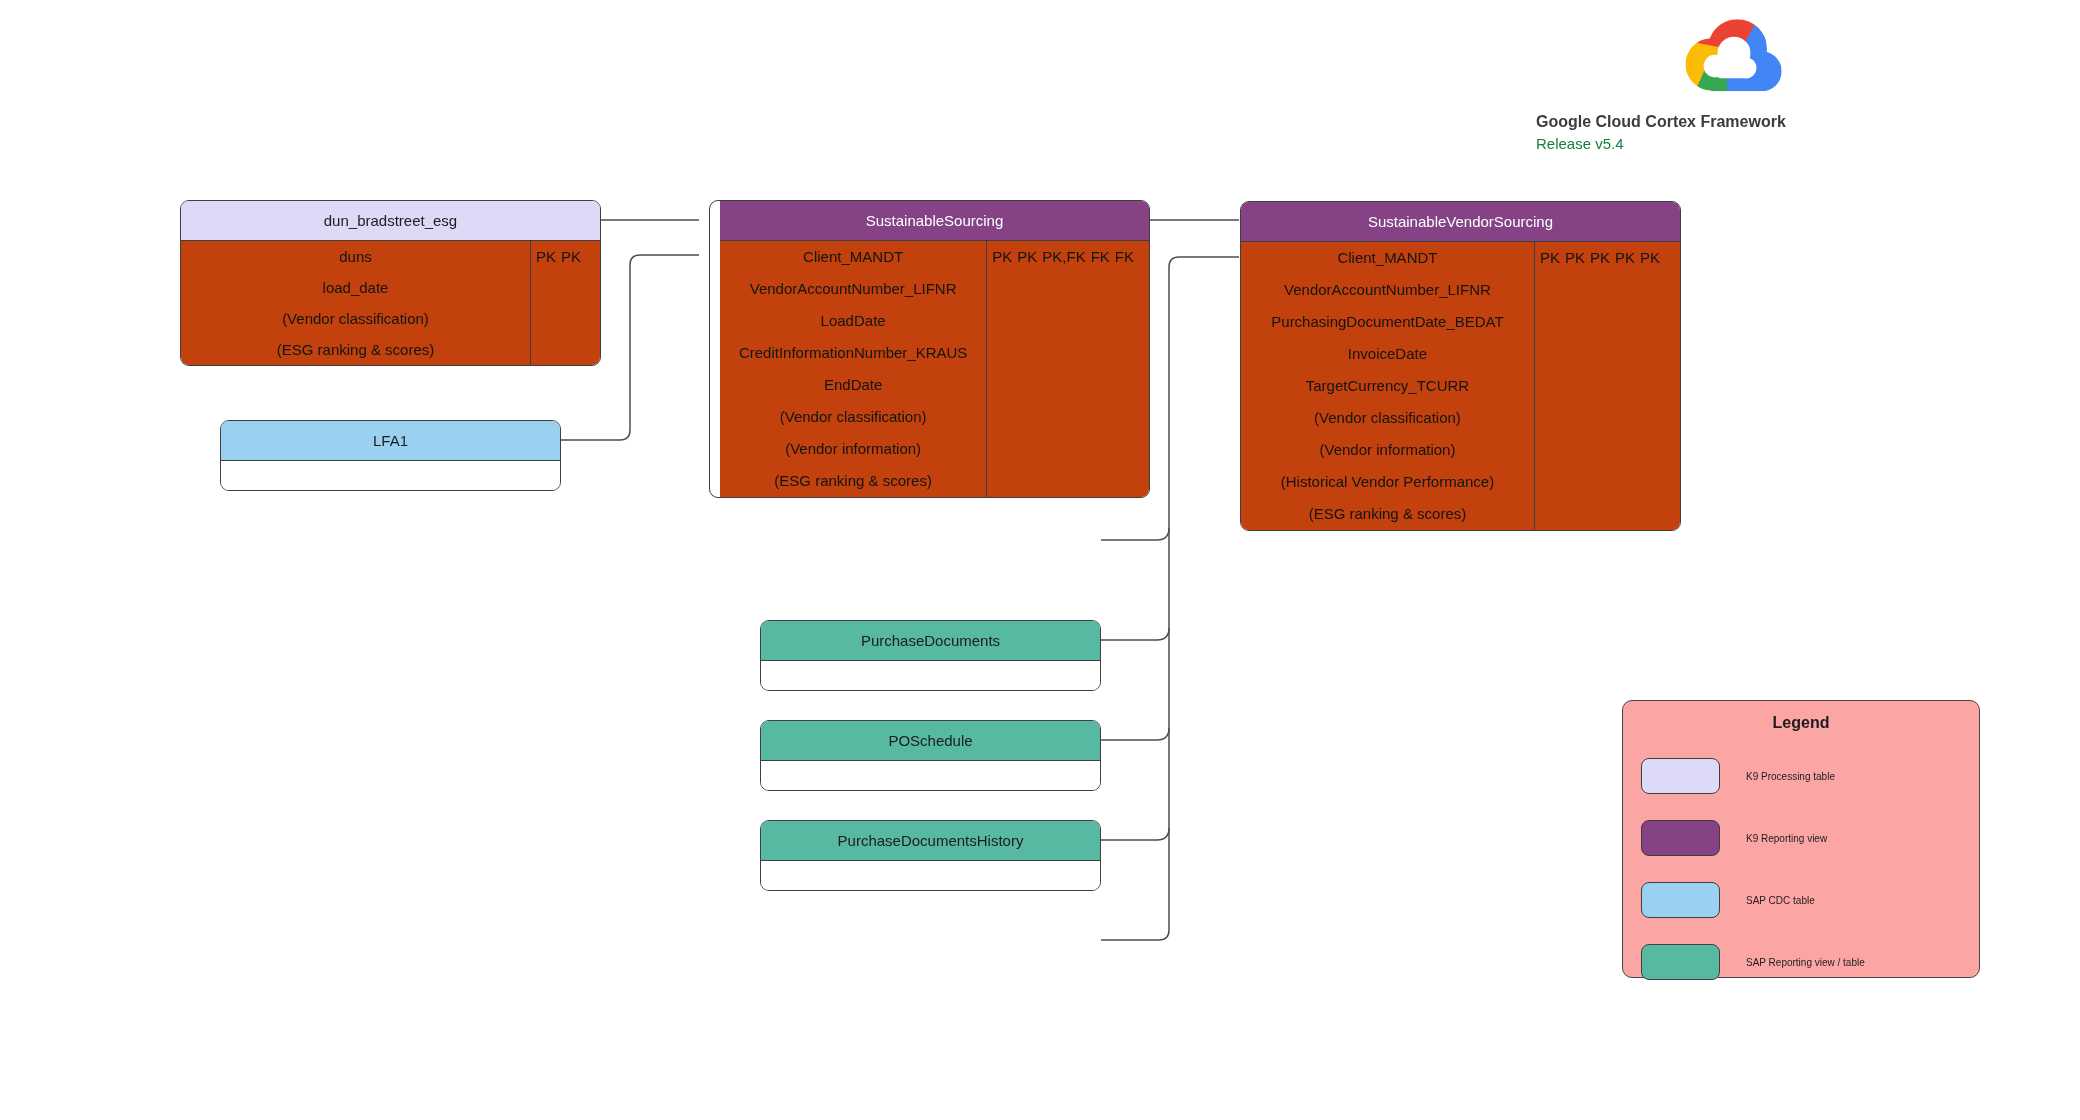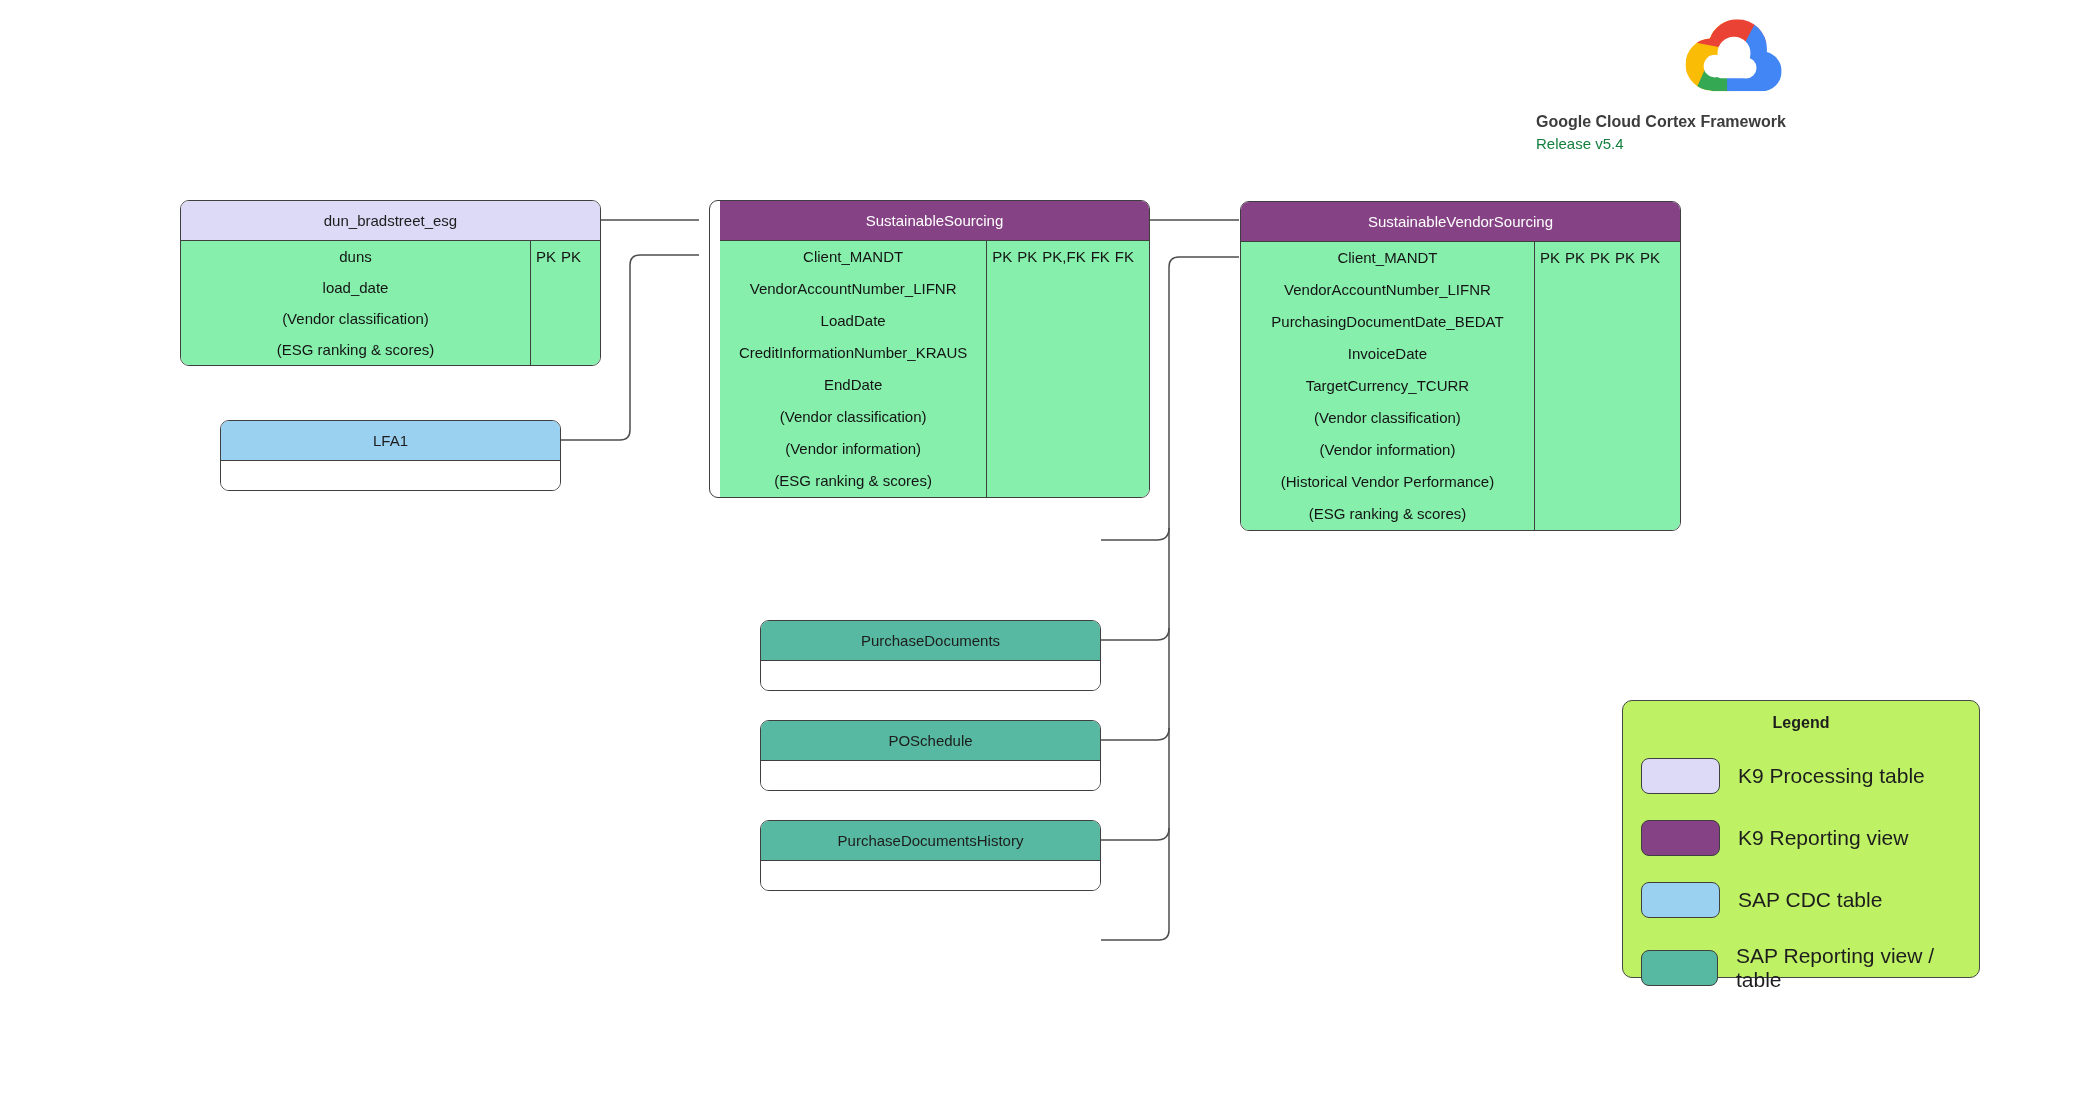--- a/index.html
+++ b/index.html
@@ -15,21 +15,21 @@
     position:absolute;box-sizing:border-box;background:#ffffff;
     border:1.5px solid #3f3f3f;border-radius:9px;overflow:hidden;
   }
   .tbl-header{
     height:38.5px;border-bottom:1.5px solid #3f3f3f;
     display:flex;align-items:center;justify-content:center;
     font-size:15px;color:#1d1d1d;
   }
   .hdr-light{color:#1d1d1d;}
   .hdr-dark{color:#ffffff;}
-  .tbl-body{display:flex;background:#86efac;}
+  .tbl-body{display:flex;background:#c2410c;}
   .col-names{display:flex;flex-direction:column;}
   .col-keys{flex:1;border-left:1.5px solid #3f3f3f;display:flex;}
   .cell-name{display:flex;align-items:center;justify-content:center;font-size:15px;color:#141414;}
   .cell-key{display:flex;align-items:center;padding-left:5px;font-size:15px;color:#141414;}
   .rh32 .cell-name,.rh32 .cell-key{height:32px;}
   .rh31 .cell-name,.rh31 .cell-key{height:31px;}
   .empty-body{height:29px;background:#ffffff;}
   
   #t-dun {left:180px; top:200px; width:421px;}
   #t-dun .col-names{width:349px;}
@@ -45,27 +45,27 @@
   #t-vmd {left:760px; top:921px; width:341px;}
   
   #brand{position:absolute;left:1518px;top:12px;display:flex;align-items:flex-end;flex-direction:column;}
   #brand-logo{width:104px;height:84px;}
   #brand-text{margin-left:18px;margin-top:16px;display:flex;flex-direction:column;}
   #brand-title{font-size:16px;font-weight:bold;color:#3c3c3c;line-height:1.3;}
   #brand-sub{font-size:15px;color:#15803d;line-height:1.4;}
   
   #legend{
     position:absolute;left:1622px;top:700px;width:358px;height:278px;box-sizing:border-box;
-    background:#bef264;border:1.5px solid #474747;border-radius:10px;
+    background:#fca5a5;border:1.5px solid #474747;border-radius:10px;
   }
   #legend-title{margin-top:13px;text-align:center;font-size:16px;font-weight:bold;color:#1d1d1d;}
   .lg-item{display:flex;align-items:center;margin:26px 0 0 18px;}
   .lg-item:first-of-type{margin-top:16px;}
   .lg-swatch{width:79px;height:36px;box-sizing:border-box;border:1.5px solid #3f3f3f;border-radius:8px;}
-  .lg-label{margin-left:18px;font-size:21px;color:#1d1d1d;}
+  .lg-label{margin-left:26px;font-size:10px;color:#1d1d1d;}
 </style>
 </head>
 <body>
 
 <div id="canvas">
 
   <svg id="wires" width="2080" height="1120" viewBox="0 0 2080 1120">
     <path d="M 601 220 H 699"></path>
     <path d="M 561 440 H 620 Q 630 440 630 430 V 265 Q 630 255 640 255 H 699"></path>
     <path d="M 1141 220 H 1239"></path>

